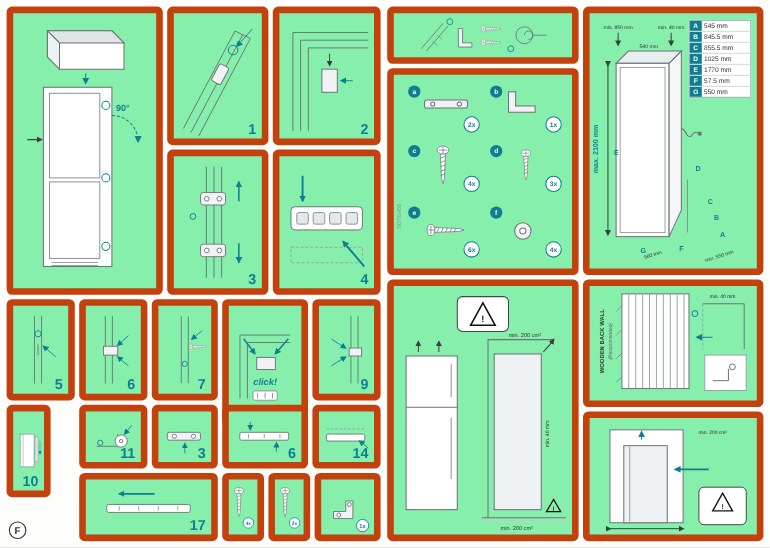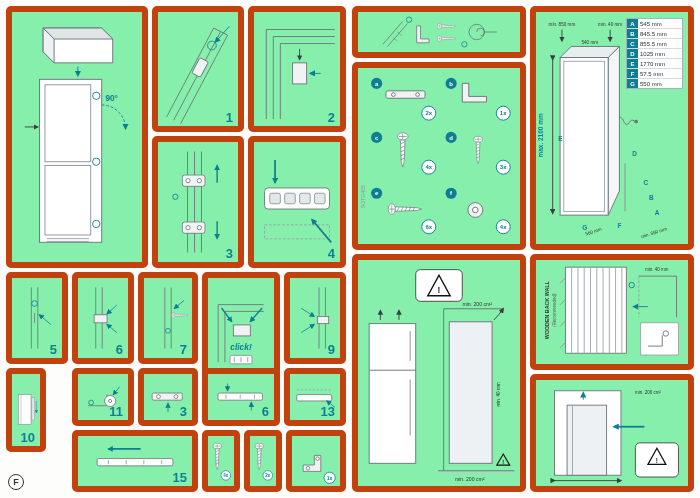--- a/index.html
+++ b/index.html
@@ -240,33 +240,33 @@
   </svg>
   <span class="num">6</span>
 </div>
 
 <div class="panel" style="left:284px;top:368px;width:62px;height:58px">
   <svg class="art" viewBox="0 0 62 58">
     <rect x="8" y="26" width="44" height="8" rx="2" fill="#fff" stroke="#6b7278"></rect>
     <line x1="8" y1="20" x2="52" y2="20" stroke="#9aa1a7" stroke-dasharray="3,2"></line>
     <line x1="56" y1="42" x2="46" y2="34" stroke="#0e7f92" marker-end="url(#at)"></line>
   </svg>
-  <span class="num">13</span>
+  <span class="num">14</span>
 </div>
 
 <div class="panel" style="left:72px;top:430px;width:126px;height:62px">
   <svg class="art" viewBox="0 0 126 62">
     <rect x="16" y="28" width="94" height="9" rx="2" fill="#fff" stroke="#6b7278"></rect>
     <line x1="30" y1="30" x2="30" y2="35" stroke="#8a9197"></line>
     <line x1="52" y1="30" x2="52" y2="35" stroke="#8a9197"></line>
     <line x1="74" y1="30" x2="74" y2="35" stroke="#8a9197"></line>
     <line x1="96" y1="30" x2="96" y2="35" stroke="#8a9197"></line>
     <line x1="70" y1="16" x2="30" y2="16" stroke="#0e7f92" stroke-width="2" marker-end="url(#at)"></line>
   </svg>
-  <span class="num">15</span>
+  <span class="num">17</span>
 </div>
 
 <div class="panel" style="left:202px;top:430px;width:38px;height:62px">
   <svg class="art" viewBox="0 0 38 62">
     <use href="#scrV" x="5" y="4" width="17" height="42"></use>
     <circle cx="26" cy="52" r="7" fill="#fff" stroke="#0e7f92"></circle>
     <text x="26" y="54.5" text-anchor="middle" font-size="6.5" font-weight="bold" fill="#0e7f92">4x</text>
   </svg>
 </div>
 

